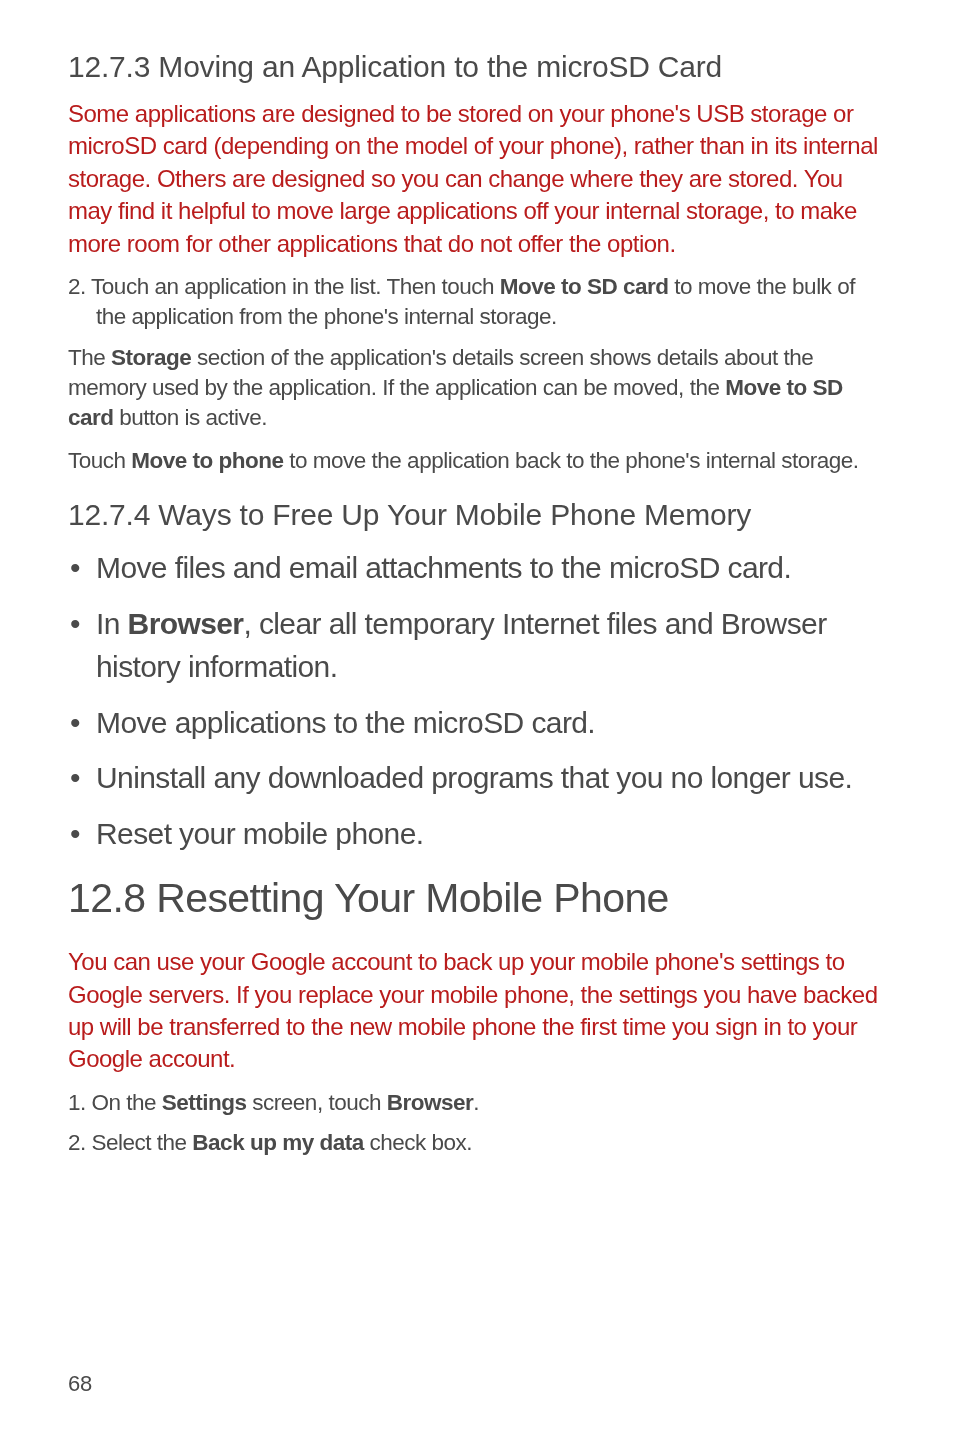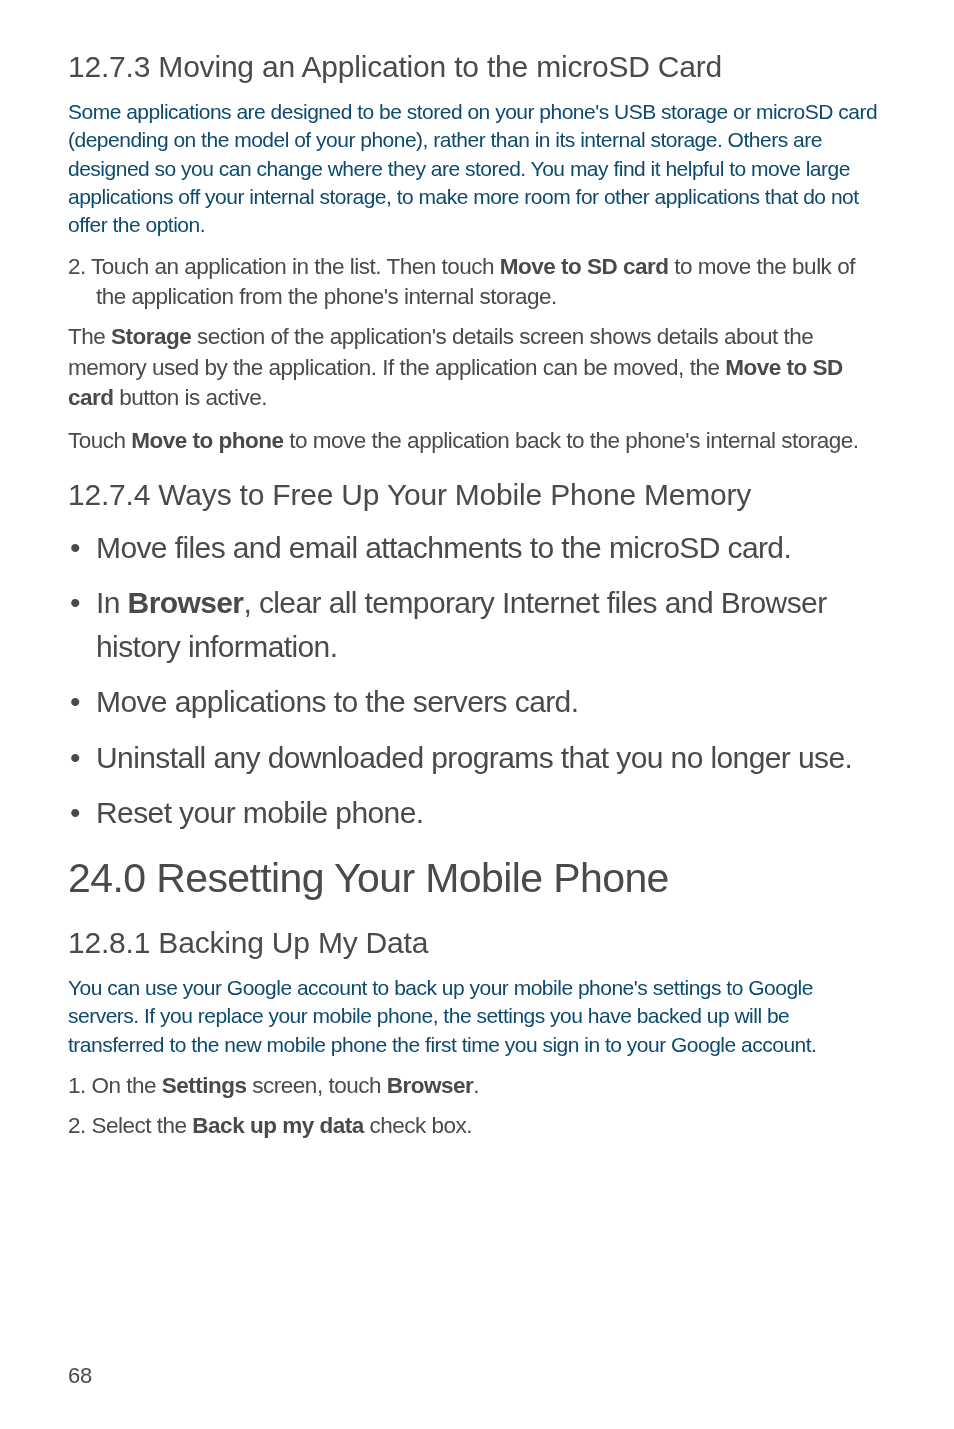--- a/index.html
+++ b/index.html
@@ -18,24 +18,24 @@
       letter-spacing: -0.3px;
     }
     .h3 {
       font-size: 30px;
       font-weight: 400;
       color: #4a4a4a;
       margin-bottom: 14px;
       letter-spacing: -0.2px;
     }
     .body-para {
-      font-size: 21px;
+      font-size: 24px;
       line-height: 1.35;
       margin-bottom: 12px;
-      color: #0c4a6e;
+      color: #b91c1c;
       letter-spacing: -0.5px;
     }
     .ol-item {
       font-size: 22.5px;
       line-height: 1.35;
       margin-bottom: 10px;
       color: #4a4a4a;
       padding-left: 28px;
       text-indent: -28px;
       letter-spacing: -0.5px;
@@ -71,21 +71,21 @@
       letter-spacing: -0.6px;
     }
     .b {
       font-weight: 700;
     }
     .section-gap {
       margin-top: 22px;
     }
     .page-number {
       position: absolute;
-      bottom: 40px;
+      bottom: 32px;
       left: 68px;
       font-size: 22px;
       color: #4a4a4a;
     }
     .num-label {
       display: inline;
     }
   </style>
 </head>
 <body>
@@ -111,34 +111,33 @@
 <div class="section-gap">
   <h3 class="h3">12.7.4  Ways to Free Up Your Mobile Phone Memory</h3>
 
   <p class="ul-item">
     <span>Move files and email attachments to the microSD card.</span>
   </p>
   <p class="ul-item">
     <span>In </span><span class="b">Browser</span><span>, clear all temporary Internet files and Browser history information.</span>
   </p>
   <p class="ul-item">
-    <span>Move applications to the servers card.</span>
+    <span>Move applications to the microSD card.</span>
   </p>
   <p class="ul-item">
     <span>Uninstall any downloaded programs that you no longer use.</span>
   </p>
   <p class="ul-item">
     <span>Reset your mobile phone.</span>
   </p>
 </div>
 
-<h2 class="h2">24.0  Resetting Your Mobile Phone</h2>
+<h2 class="h2">12.8  Resetting Your Mobile Phone</h2>
 
 <div>
-  <h3 class="h3">12.8.1  Backing Up My Data</h3>
   <p class="body-para">You can use your Google account to back up your mobile phone's settings to Google servers. If you replace your mobile phone, the settings you have backed up will be transferred to the new mobile phone the first time you sign in to your Google account.</p>
 
   <p class="ol-item">
     <span class="num-label">1. </span><span>On the </span><span class="b">Settings</span><span> screen, touch </span><span class="b">Browser</span><span>.</span>
   </p>
 
   <p class="ol-item">
     <span class="num-label">2. </span><span>Select the </span><span class="b">Back up my data</span><span> check box.</span>
   </p>
 </div>

